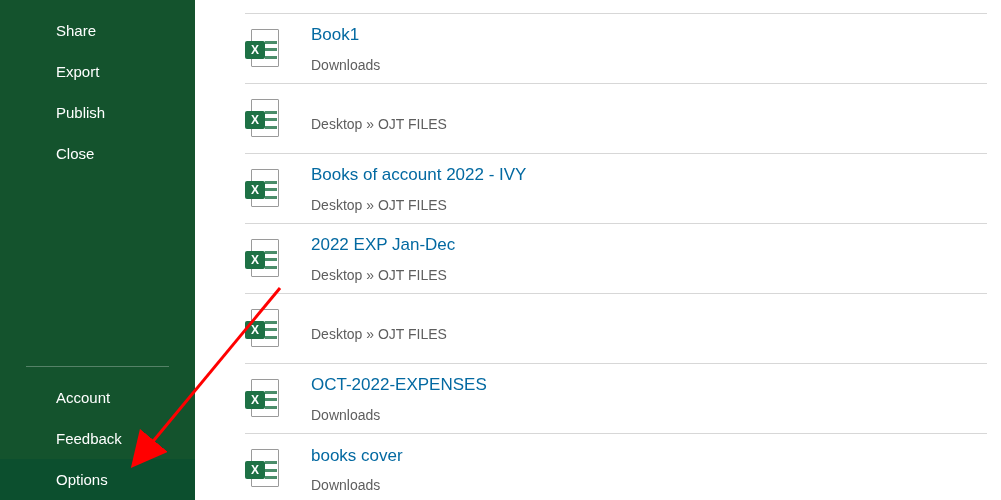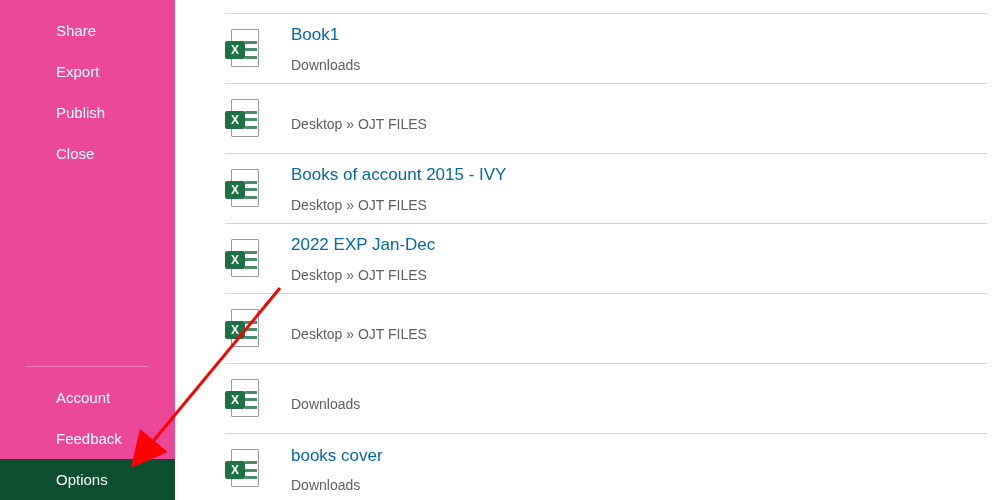--- a/index.html
+++ b/index.html
@@ -1,20 +1,20 @@
 <!DOCTYPE html>
 <html><head>
 <meta charset="utf-8">
 <style>
   * { box-sizing: border-box; margin: 0; padding: 0; }
   html, body { width: 1001px; height: 500px; font-family: "Segoe UI", Arial, sans-serif; overflow: hidden; background: #fff; }
   .app { display: flex; width: 100%; height: 100%; }
   .sidebar {
-    width: 175px;
-    background: #ec4899;
+    width: 195px;
+    background: #14532d;
     color: #fff;
     display: flex;
     flex-direction: column;
     padding-top: 0;
   }
   .side-top { flex: 1; padding-top: 10px; }
   .side-item {
     font-size: 15px;
     padding: 12px 0 12px 56px;
     cursor: pointer;
@@ -148,21 +148,21 @@
               <div class="page"></div>
               <div class="badge">X</div>
               <div class="lines">
                 <div></div>
                 <div></div>
                 <div></div>
               </div>
             </div>
         </div>
         <div class="meta-col">
-          <div class="file-title">Books of account 2015 - IVY</div>
+          <div class="file-title">Books of account 2022 - IVY</div>
           <div class="file-path">Desktop » OJT FILES</div>
         </div>
       </div>
 
       <div class="file-row">
         <div class="icon-col">
           <div class="xl-icon">
               <div class="page"></div>
               <div class="badge">X</div>
               <div class="lines">
@@ -201,20 +201,21 @@
               <div class="page"></div>
               <div class="badge">X</div>
               <div class="lines">
                 <div></div>
                 <div></div>
                 <div></div>
               </div>
             </div>
         </div>
         <div class="meta-col">
+          <div class="file-title">OCT-2022-EXPENSES</div>
           <div class="file-path">Downloads</div>
         </div>
       </div>
 
       <div class="file-row" style="border-bottom:none;">
         <div class="icon-col">
           <div class="xl-icon">
               <div class="page"></div>
               <div class="badge">X</div>
               <div class="lines">

